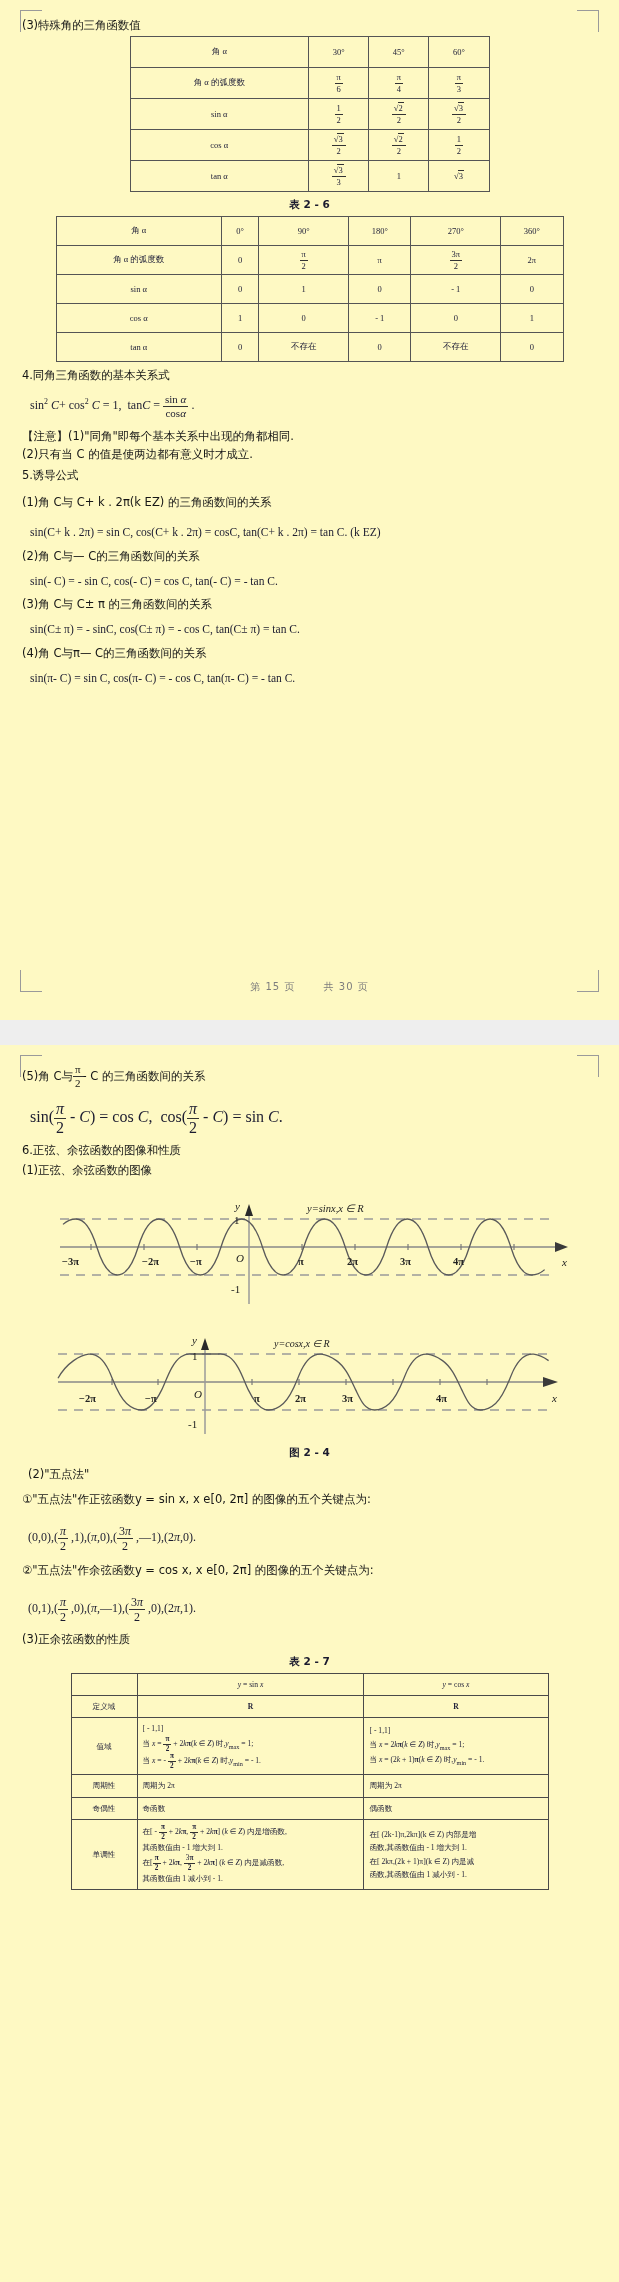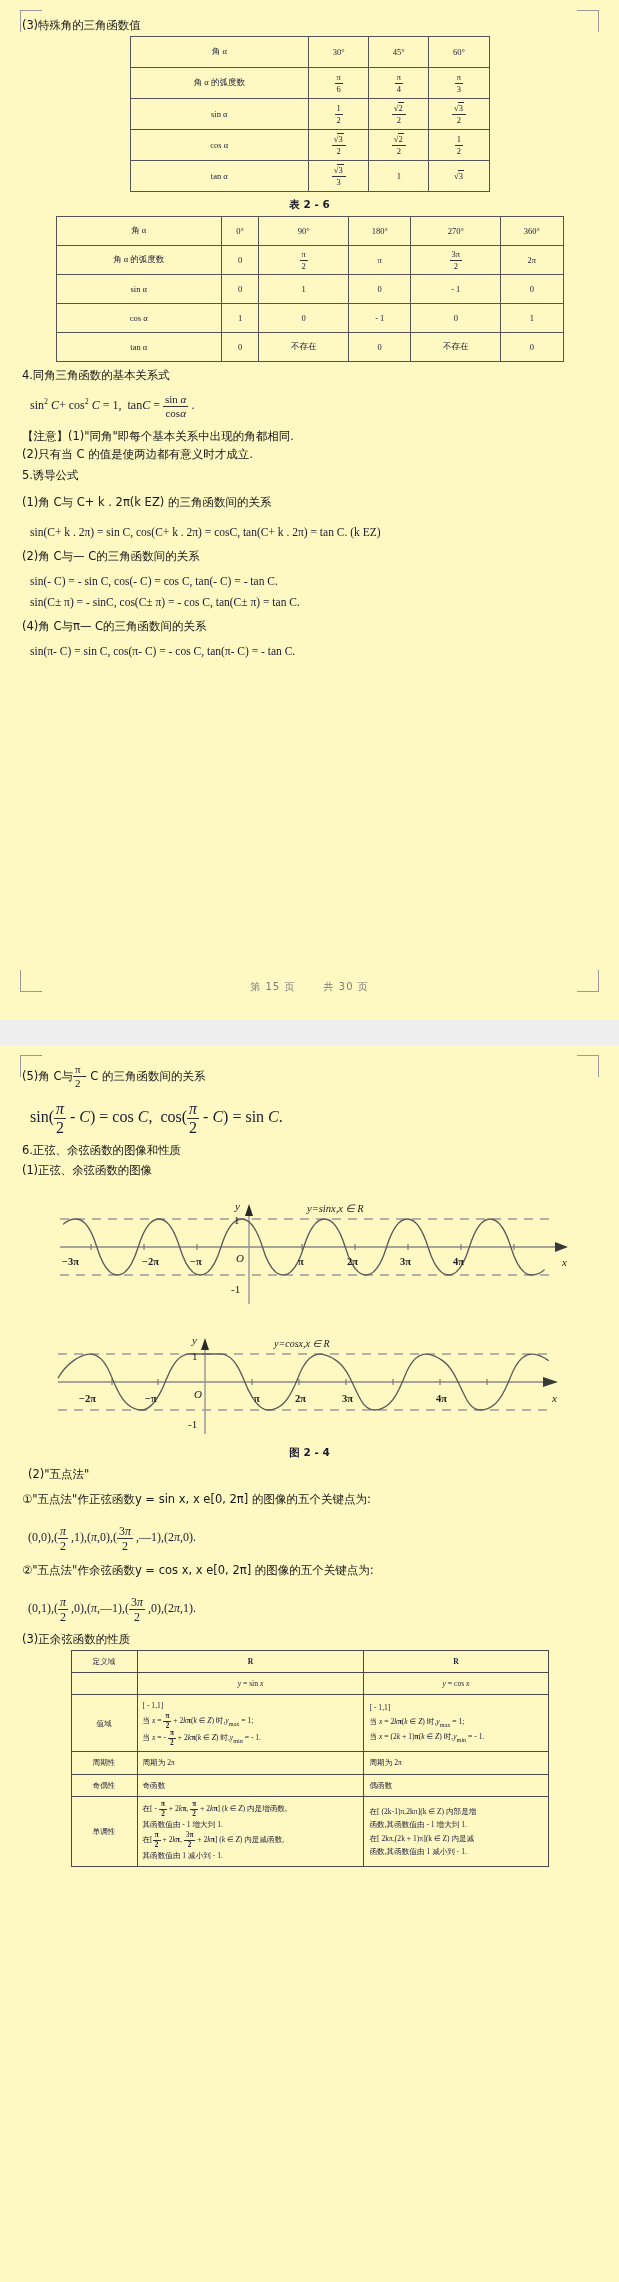--- a/index.html
+++ b/index.html
@@ -208,20 +208,21 @@
       <div class="note">【注意】(1)"同角"即每个基本关系中出现的角都相同.</div>
       <div class="note">(2)只有当 C 的值是使两边都有意义时才成立.</div>
       <div class="h-line">5.诱导公式</div>
 
       <div class="note" style="margin-top:10px">(1)角 C与 C+ k . 2π(k EZ) 的三角函数间的关系</div>
       <div class="eq" style="margin-top:14px;font-size:11.5px">sin(C+ k . 2π) = sin C, cos(C+ k . 2π) = cosC, tan(C+ k . 2π) = tan C. (k EZ)</div>
 
       <div class="note">(2)角 C与— C的三角函数间的关系</div>
       <div class="eq" style="font-size:11.5px">sin(- C) = - sin C,  cos(- C) = cos C,   tan(- C) = - tan C.</div>
 
+      <div class="note">(3)角 C与 C± π 的三角函数间的关系</div>
       <div class="eq" style="font-size:11.5px">sin(C± π) = - sinC,  cos(C± π) = - cos C,   tan(C± π) = tan C.</div>
 
       <div class="note">(4)角 C与π— C的三角函数间的关系</div>
       <div class="eq" style="font-size:11.5px">sin(π- C) = sin C,  cos(π- C) = - cos C,   tan(π- C) = - tan C.</div>
 
     </div>
 
     <div class="footer">
       <span>第 15 页</span>
       <span>共 30 页</span>
@@ -337,32 +338,33 @@
       </div>
 
       <div class="note">②"五点法"作余弦函数y =  cos x, x e[0, 2π] 的图像的五个关键点为:</div>
 
       <div class="eq" style="margin:16px 0 8px 6px;font-size:12px">
         (0,1),(<span class="frac"><span class="num"><span class="it">π</span></span><span class="den">2</span></span> ,0),(<span class="it">π</span>,—1),(<span class="frac"><span class="num">3<span class="it">π</span></span><span class="den">2</span></span> ,0),(2<span class="it">π</span>,1).
       </div>
 
       <div class="note">(3)正余弦函数的性质</div>
 
+      <div class="tbl-cap">表 2 - 7</div>
 
       <table class="m t7">
         <tbody>
             <tr>
+          <td class="hd"></td>
+          <td class="c"><span style="font-style:italic">y</span> = sin <span style="font-style:italic">x</span></td>
+          <td class="c"><span style="font-style:italic">y</span> = cos <span style="font-style:italic">x</span></td>
+        </tr>
+        <tr>
           <td class="hd">定义域</td>
           <td class="c" style="font-weight:bold">R</td>
           <td class="c" style="font-weight:bold">R</td>
-        </tr>
-        <tr>
-          <td class="hd"></td>
-          <td class="c"><span style="font-style:italic">y</span> = sin <span style="font-style:italic">x</span></td>
-          <td class="c"><span style="font-style:italic">y</span> = cos <span style="font-style:italic">x</span></td>
         </tr>
         <tr>
           <td class="hd">值域</td>
           <td>
             <div>[ - 1,1]</div>
             <div>当 <span style="font-style:italic">x</span> = <span class="frac"><span class="num"><b>π</b></span><span class="den"><b>2</b></span></span> + 2<span style="font-style:italic">k</span><b>π</b>(<span style="font-style:italic">k</span> ∈ <span style="font-style:italic">Z</span>) 时,<span style="font-style:italic">y</span><span class="sm">max</span> = 1;</div>
             <div>当 <span style="font-style:italic">x</span> = - <span class="frac"><span class="num"><b>π</b></span><span class="den"><b>2</b></span></span> + 2<span style="font-style:italic">k</span><b>π</b>(<span style="font-style:italic">k</span> ∈ <span style="font-style:italic">Z</span>) 时,<span style="font-style:italic">y</span><span class="sm">min</span> = - 1.</div>
           </td>
           <td>
             <div>[ - 1,1]</div>

